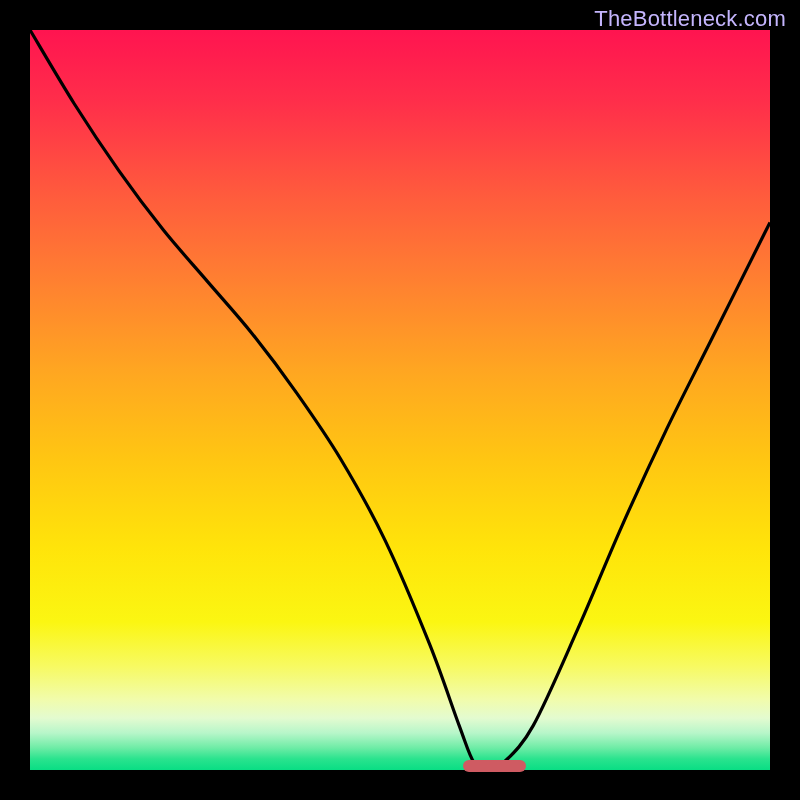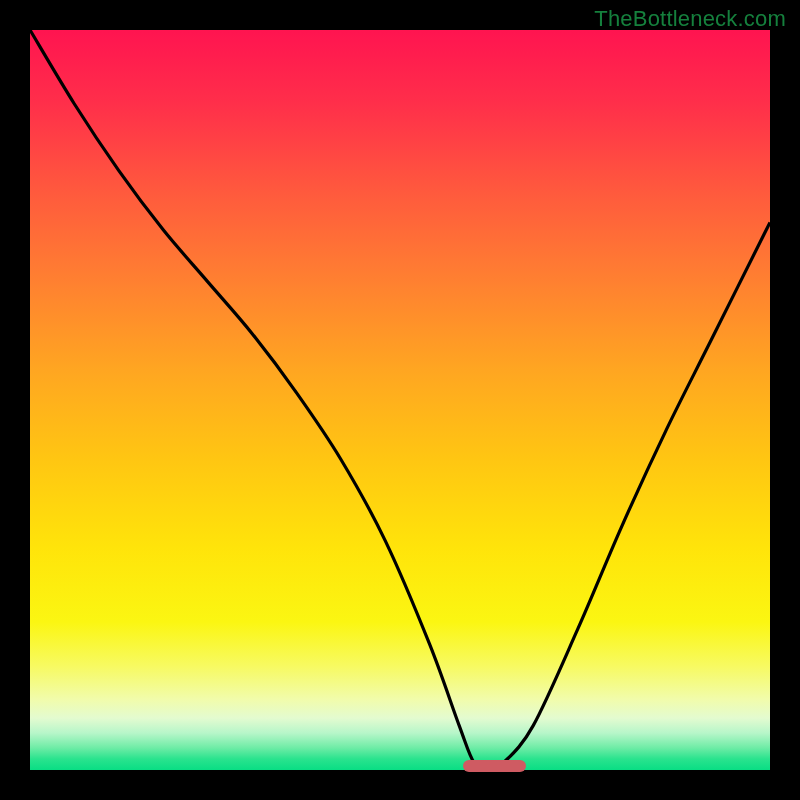--- a/index.html
+++ b/index.html
@@ -39,21 +39,21 @@
       #b7f6c9 95%,
       #6eeca6 97%,
       #2ae38e 98.5%,
       #09de84 100%
     );
   }
   .watermark {
     position: absolute;
     top: 6px;
     right: 14px;
-    color: #15803d;
+    color: #c4b5fd;
     font-size: 22px;
     letter-spacing: 0.2px;
   }
   svg.curve {
     position: absolute;
     left: 0;
     top: 0;
     width: 740px;
     height: 740px;
   }

